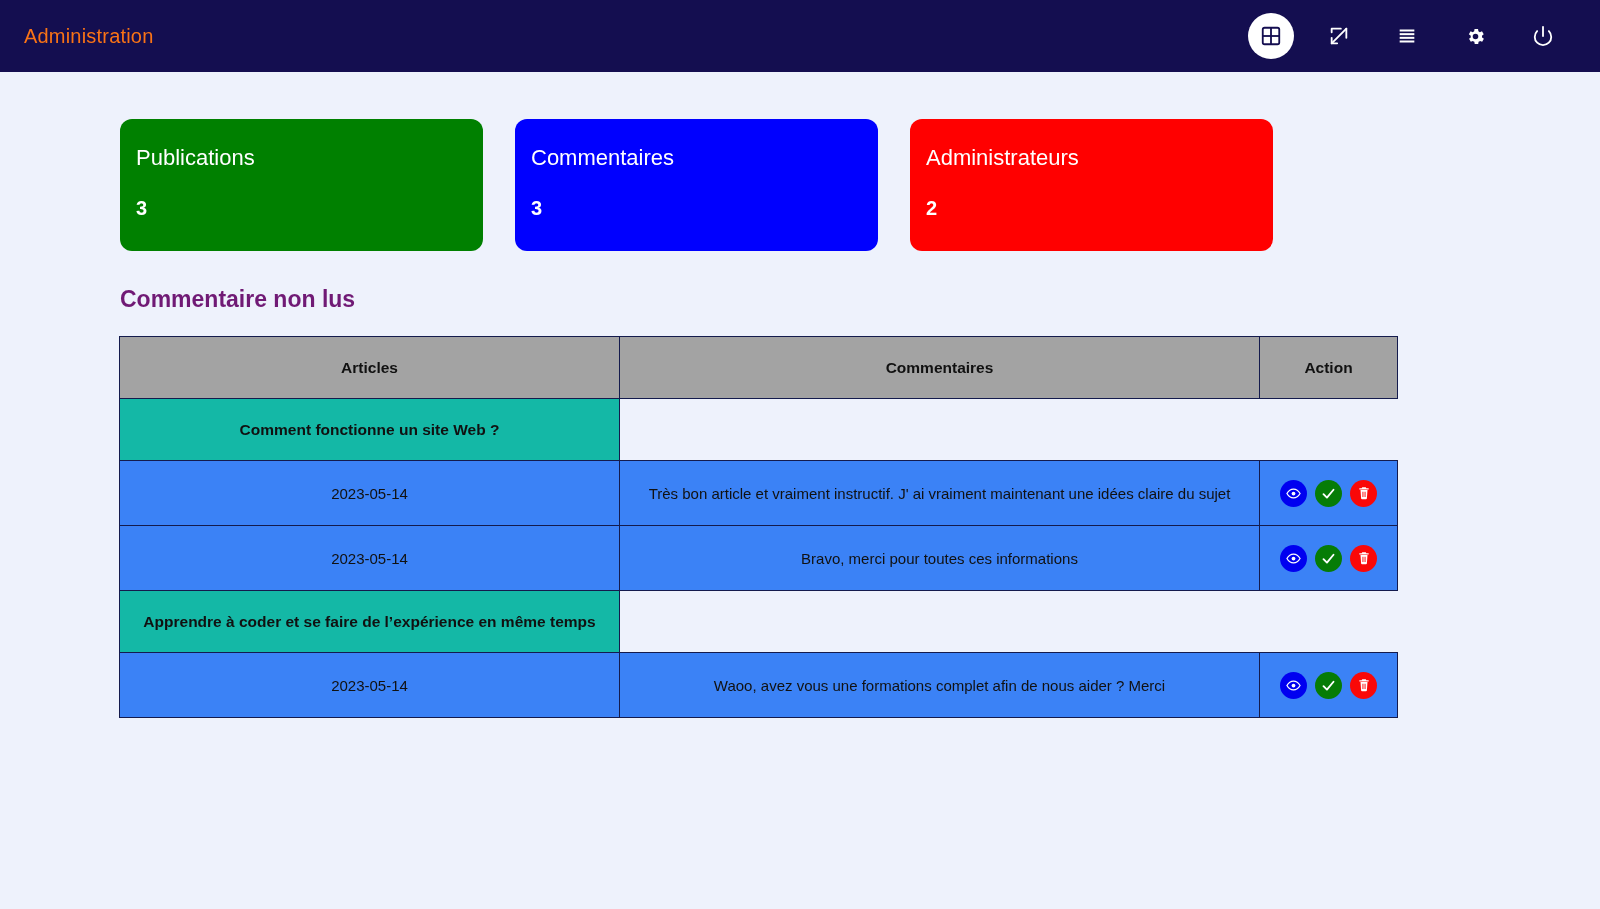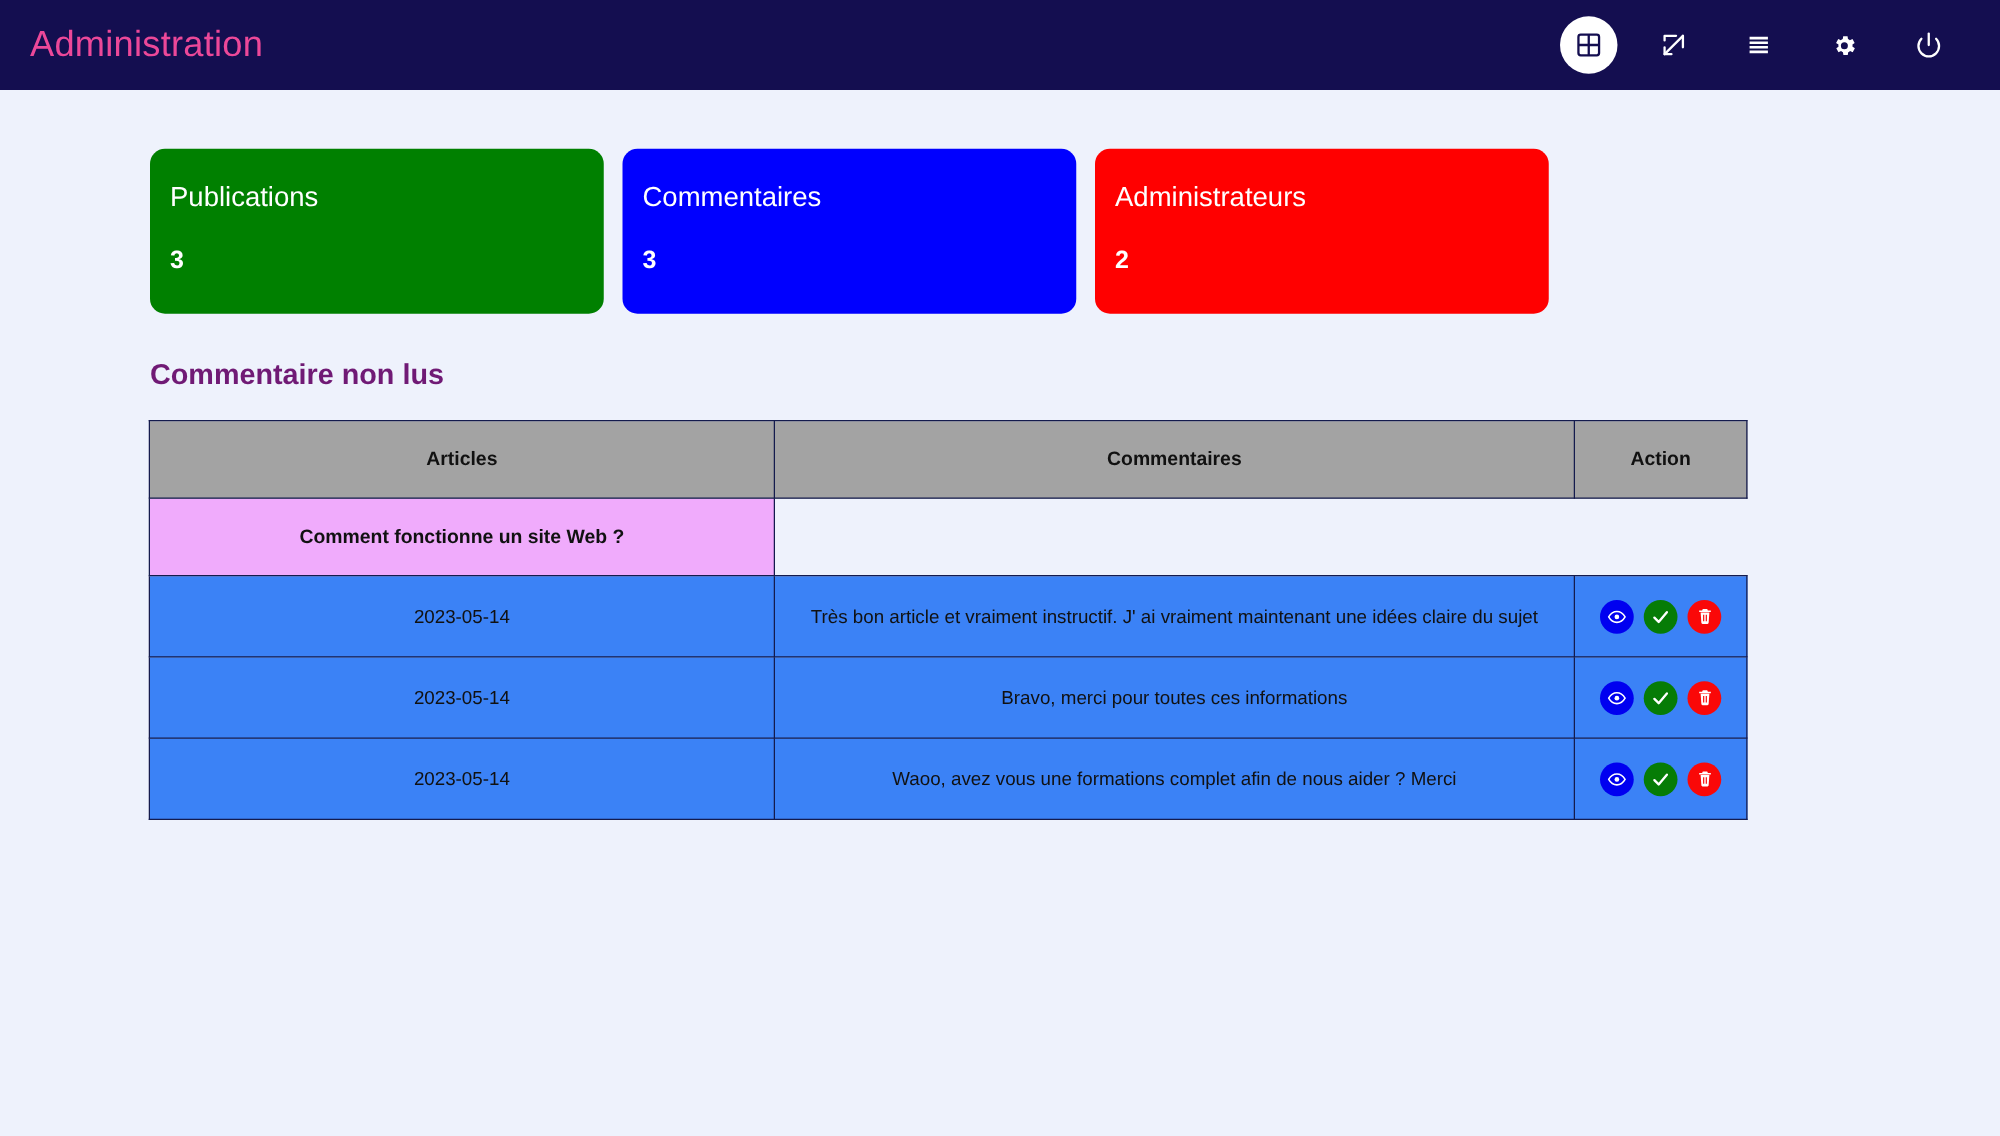--- a/index.html
+++ b/index.html
@@ -14,22 +14,22 @@
   
   .navbar {
     height: 72px;
     background: #140e50;
     display: flex;
     align-items: center;
     justify-content: space-between;
     padding: 0 22px 0 24px;
   }
   .brand {
-    color: #ec4899;
-    font-size: 29px;
+    color: #f97316;
+    font-size: 20px;
     font-weight: 400;
     letter-spacing: .2px;
     cursor: pointer;
   }
   .nav-icons {
     display: flex;
     align-items: center;
     gap: 22px;
     padding-right: 12px;
   }
@@ -55,21 +55,21 @@
     padding: 45px 0 0 120px;
     font-size: 40px;
     font-weight: bold;
     color: #130b4e;
     letter-spacing: -.3px;
   }
 
   
   .cards {
     display: flex;
-    gap: 15px;
+    gap: 32px;
     padding: 47px 12px 0 120px;
   }
   .card {
     width: 363px;
     height: 132px;
     border-radius: 12px;
     padding: 28px 0 0 16px;
     color: #ffffff;
     cursor: pointer;
   }
@@ -114,21 +114,21 @@
     background: #a3a3a3;
     font-weight: bold;
     height: 62px;
     font-size: 15.5px;
   }
   .col-articles { width: 500px; }
   .col-comments { width: 640px; }
   .col-action   { width: 138px; }
 
   tr.article-row td {
-    background: #f0abfc;
+    background: #14b8a6;
     font-weight: bold;
     height: 62px;
     font-size: 15.5px;
   }
   tr.article-row td.spacer {
     border-top: none;
     border-right: none;
     border-bottom: none;
     background: #eef2fc;
   }
@@ -289,20 +289,24 @@
               </button>
               <button class="act-btn act-delete">
                 <svg width="14" height="14" viewBox="0 0 24 24" fill="currentColor">
                   <path d="M9 2h6l1 2h4v2H4V4h4l1-2zM6 7h12l-1 14a1.6 1.6 0 01-1.6 1.5H8.6A1.6 1.6 0 017 21L6 7zm3.4 3v9h1.6v-9H9.4zm3.6 0v9h1.6v-9H13z"></path>
                 </svg>
               </button>
             </div>
           </td>
         </tr>
 
+        <tr class="article-row">
+          <td>Apprendre à coder et se faire de l’expérience en même temps</td>
+          <td class="spacer" colspan="2"></td>
+        </tr>
         <tr class="comment-row">
           <td class="date-cell">2023-05-14</td>
           <td class="comment-cell">Waoo, avez vous une formations complet afin de nous aider ? Merci</td>
           <td>
             <div class="actions">
               <button class="act-btn act-view">
                 <svg width="15" height="15" viewBox="0 0 24 24" fill="none" stroke="currentColor" stroke-width="2">
                   <path d="M1.5 12S5.5 5 12 5s10.5 7 10.5 7-4 7-10.5 7S1.5 12 1.5 12z"></path>
                   <circle cx="12" cy="12" r="3" fill="currentColor" stroke="none"></circle>
                 </svg>

